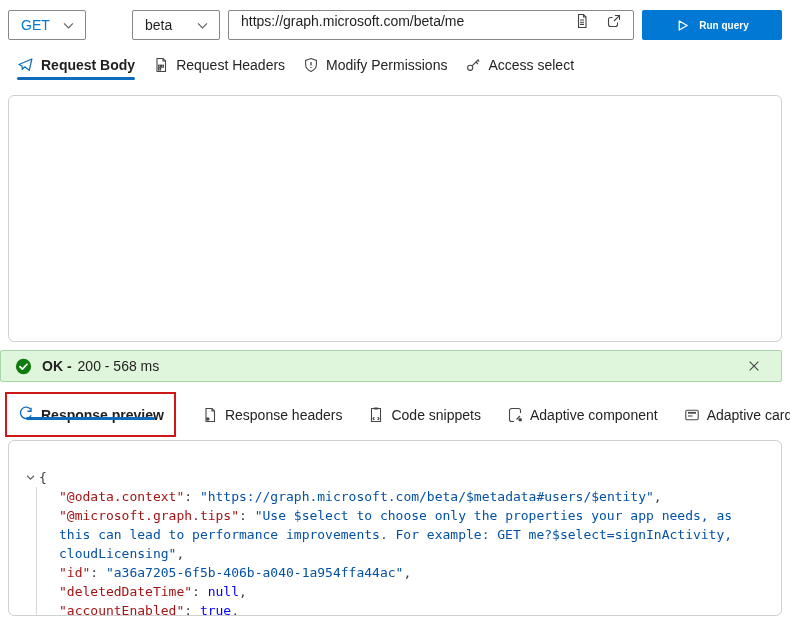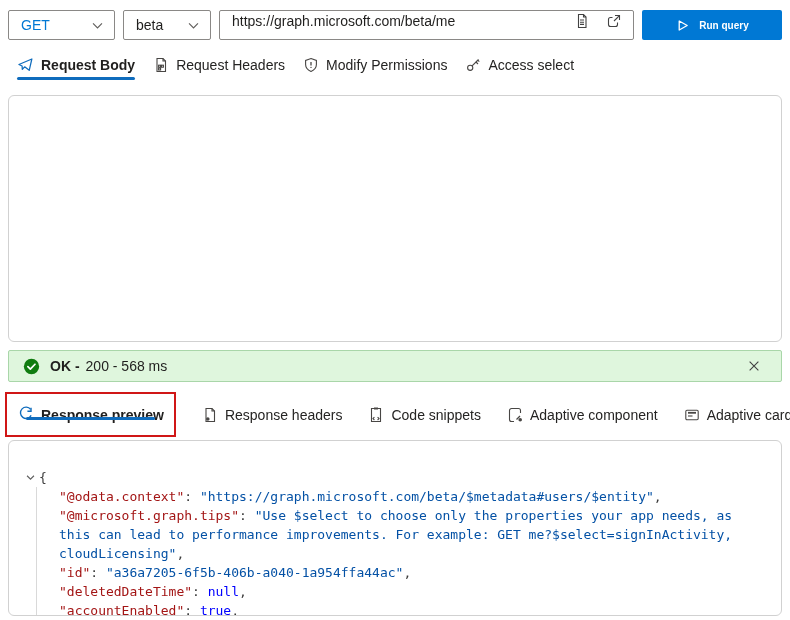--- a/index.html
+++ b/index.html
@@ -9,43 +9,43 @@
   *{box-sizing:border-box;}
   html,body{margin:0;padding:0;}
   body{
     width:790px;height:620px;overflow:hidden;background:#fff;color:#201f1e;
     font-family:"Liberation Sans",sans-serif;font-size:14px;
   }
   
   .toolbar{display:flex;gap:8px;padding:10px 8px 0 8px;height:40px;align-items:stretch;}
   .dd{border:1px solid #8a8886;border-radius:2px;background:#fff;display:flex;align-items:center;
       justify-content:space-between;padding:0 10px 0 12px;cursor:pointer;height:30px;}
-  .dd-method{width:107px;}
+  .dd-method{width:78px;}
   .dd-method .dd-label{color:var(--run-button);}
-  .dd-version{width:88px;}
+  .dd-version{width:88px;margin-left:38px;}
   .urlbox{flex:1;border:1px solid #8a8886;border-radius:2px;height:30px;display:flex;
       align-items:center;gap:6px;padding:0 6px 8px 12px;}
   .url-text{flex:1;white-space:nowrap;overflow:hidden;}
   .icon-btn{width:26px;height:26px;display:flex;align-items:center;justify-content:center;
       cursor:pointer;border-radius:2px;flex:none;}
   .run-btn{width:140px;height:30px;background:var(--run-button);border:none;border-radius:2px;
       color:#fff;font-weight:700;font-size:10px;display:flex;align-items:center;justify-content:center;
       gap:9px;cursor:pointer;font-family:inherit;}
   
   .tabs{display:flex;padding:6px 16px 0 8px;height:43px;align-items:stretch;}
   .tab{display:flex;align-items:center;gap:7px;padding:0 9px;position:relative;cursor:pointer;
       color:#252423;white-space:nowrap;}
   .tab.active{font-weight:700;color:#201f1e;}
   .tab.active::after{content:"";position:absolute;left:9px;right:9px;bottom:3px;height:3px;
       background:var(--accent);border-radius:2px;}
   .tab .ic{display:flex;align-items:center;}
   
   .request-panel{margin:12px 8px 0 8px;height:247px;border:1px solid #d1d1d1;border-radius:6px;background:#fff;}
   
-  .status-bar{margin:8px 8px 0 8px;height:32px;background:var(--success-bg);
+  .status-bar{margin:8px 8px 0 0;height:32px;background:var(--success-bg);
       border:1px solid #a9d6a9;border-radius:2px;display:flex;align-items:center;
       gap:10px;padding:0 14px;}
   .status-label{font-weight:700;}
   .status-detail{margin-left:-4px;}
   .close-btn{margin-left:auto;}
   
   .resp-tabs{display:flex;align-items:center;margin:10px 8px 0 8px;height:45px;}
   .annotation{border:2px solid var(--annotation);align-self:stretch;display:flex;align-items:center;
       padding:0 10px;margin-left:-3px;}
   .resp-tabs .tab{padding:0;}

